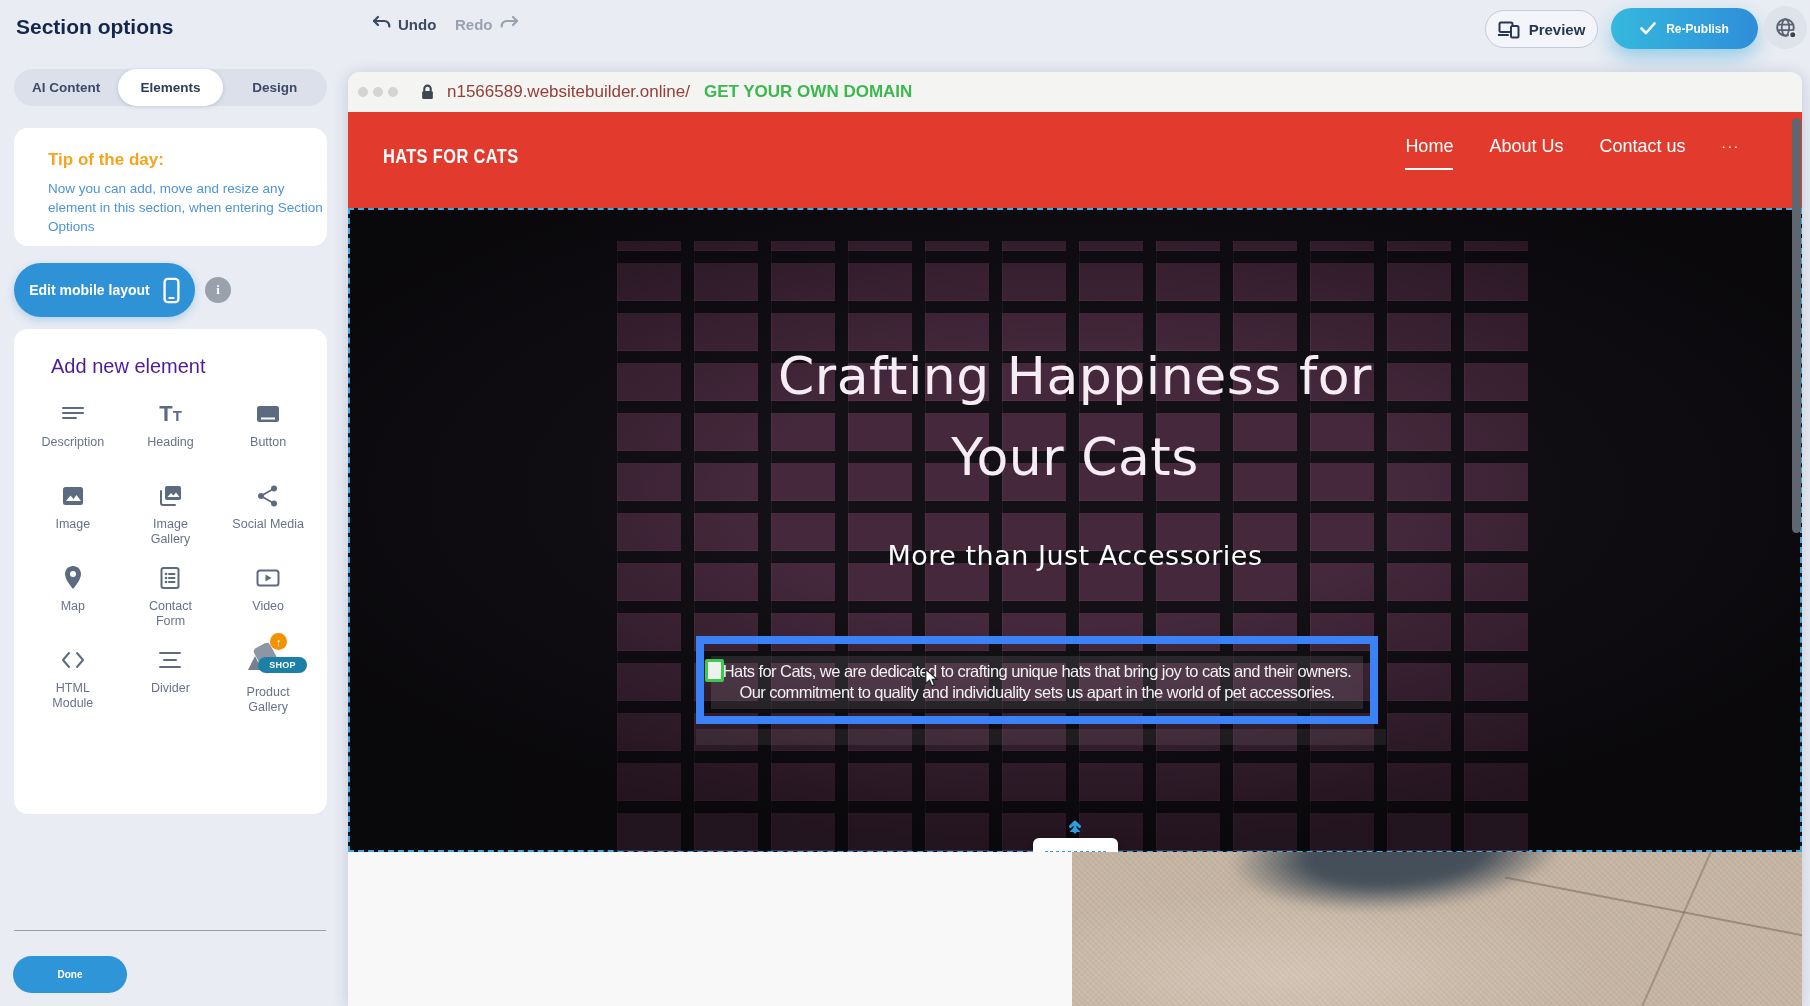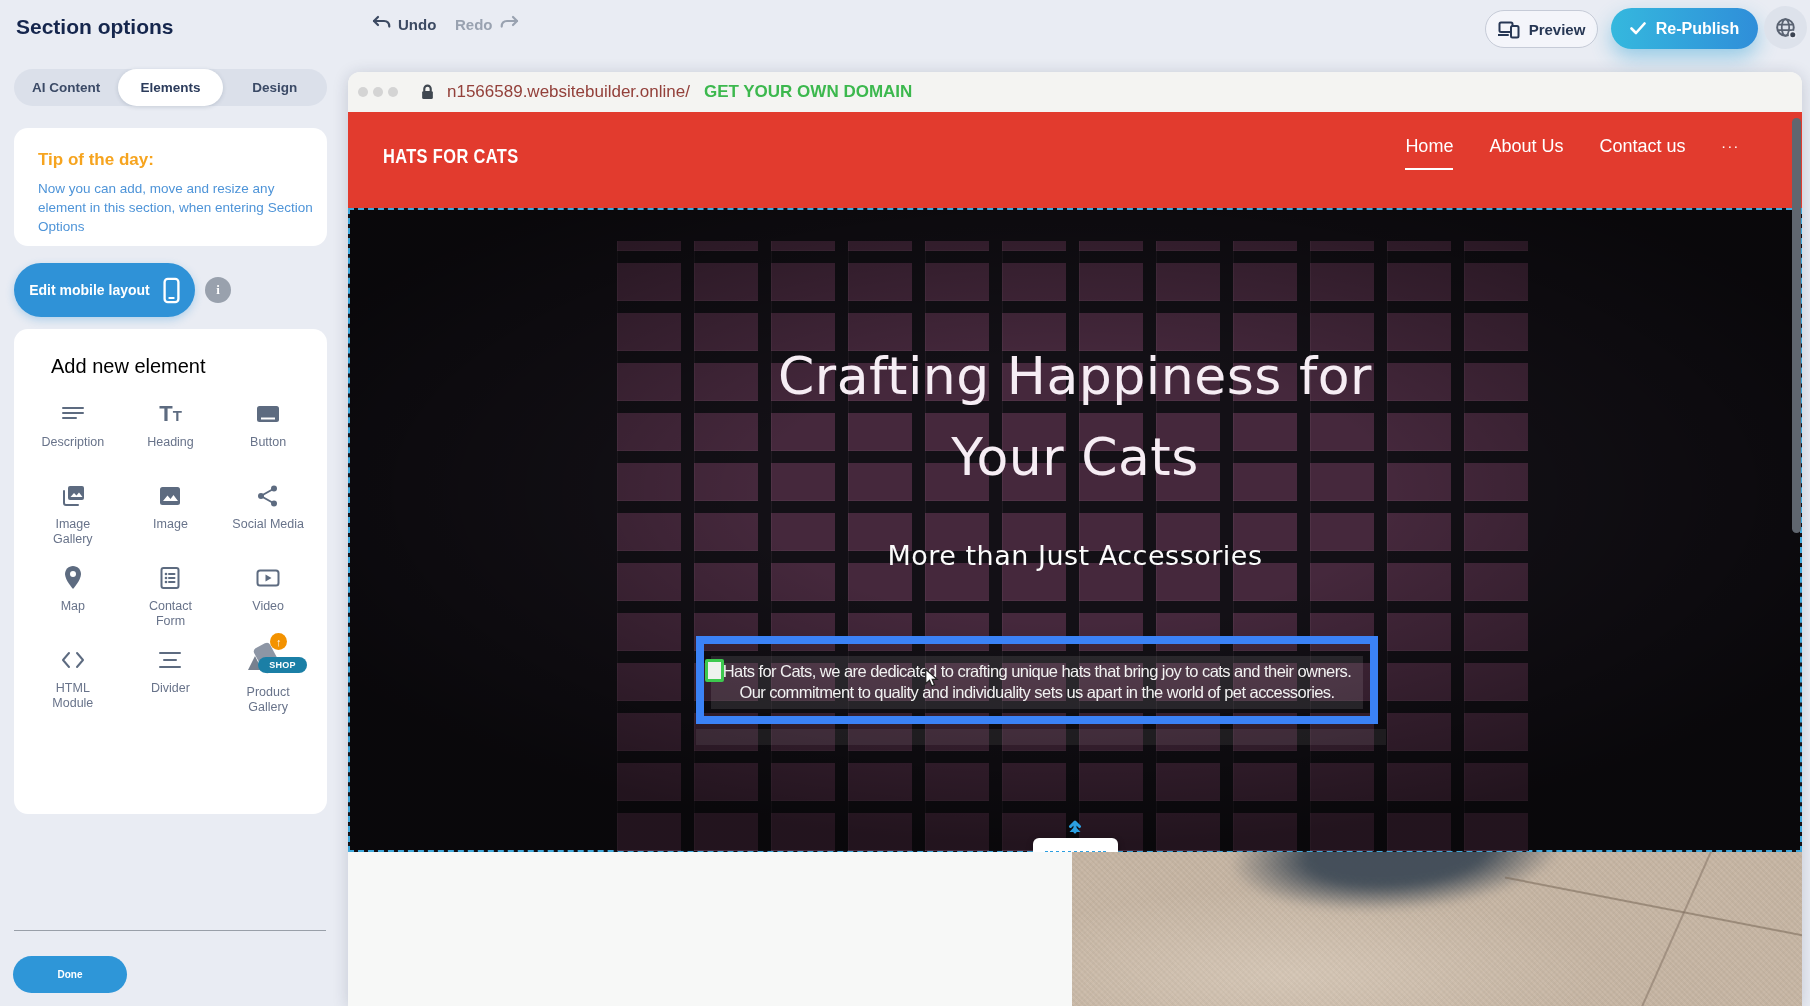--- a/index.html
+++ b/index.html
@@ -20,47 +20,47 @@
   .tool-ic.dim { stroke:#99a2b0; }
 
   .preview-btn { left:1485px; top:10px; width:113px; height:38px; border-radius:19px;
     border:1.5px solid #c6cbd7; background:rgba(253,254,255,.55);
     display:flex; align-items:center; justify-content:center; gap:9px; cursor:pointer; }
   .preview-btn .lbl { font-size:15px; font-weight:bold; color:#273754; }
   .republish-btn { left:1611px; top:8px; width:147px; height:41px; border-radius:21px;
     background:linear-gradient(90deg,#35b8de,#2f8ed9);
     box-shadow:0 9px 20px rgba(52,165,216,.45);
     display:flex; align-items:center; justify-content:center; gap:10px; cursor:pointer; }
-  .republish-btn .lbl { font-size:16px; font-weight:bold; color:#ffffff; }
+  .republish-btn .lbl { font-size:12px; font-weight:bold; color:#ffffff; }
   .globe-btn { left:1764px; top:6px; width:43px; height:43px; border-radius:50%;
     background:#dde2eb; display:flex; align-items:center; justify-content:center; cursor:pointer; }
 
   
   .tabs { left:14px; top:69px; width:313px; height:37px; border-radius:19px; background:#dbe0ea;
     display:flex; align-items:center; }
   .tab { flex:1; text-align:center; font-size:13.5px; font-weight:bold; color:#3b4a66;
     height:100%; display:flex; align-items:center; justify-content:center; cursor:pointer; }
   .tab.active { background:#ffffff; border-radius:19px; box-shadow:0 1px 4px rgba(40,60,90,.18); color:#2c3c5c; }
 
   .tip-card { left:14px; top:128px; width:313px; height:118px; background:#ffffff; border-radius:14px;
-    padding:22px 20px 0 24px; }
+    padding:22px 20px 0 34px; }
   .tip-title { font-size:17px; font-weight:bold; color:#f6a41f; margin-bottom:9px; }
   .tip-body { font-size:13.5px; line-height:19px; color:#4e94d8; width:278px; }
 
   .edit-btn { left:14px; top:263px; width:181px; height:54px; border-radius:27px; background:#2f92d7;
     display:flex; align-items:center; justify-content:center; gap:13px; cursor:pointer;
     box-shadow:0 3px 8px rgba(47,146,215,.3); }
   .edit-btn .lbl { font-size:14px; font-weight:bold; color:#ffffff; }
   .info-btn { left:205px; top:277px; width:26px; height:26px; border-radius:50%; background:#99a1ad;
     color:#ffffff; font-size:13px; font-weight:bold; display:flex; align-items:center; justify-content:center;
     font-family:"Liberation Serif", serif; cursor:pointer; }
 
   .elements-card { left:14px; top:329px; width:313px; height:485px; background:#ffffff; border-radius:14px;
     padding:26px 10px 0 10px; }
-  .add-title { font-size:20px; color:#000000; font-weight:500; margin-left:27px; margin-bottom:18px; }
+  .add-title { font-size:20px; color:#4c1d95; font-weight:500; margin-left:27px; margin-bottom:18px; }
   .el-grid { display:grid; grid-template-columns:repeat(3,1fr); row-gap:4px; }
   .cell { height:78px; display:flex; flex-direction:column; align-items:center; justify-content:flex-start;
     cursor:pointer; padding-top:4px; }
   .el-icon { width:28px; height:28px; flex:none; }
   .el-label { margin-top:7px; font-size:12.5px; line-height:1.18; color:#68738a; text-align:center; white-space:nowrap; }
   .el-label.wrap2 { width:60px; white-space:normal; }
   .ic-stroke { stroke:#5d6b80; fill:none; stroke-width:2; stroke-linecap:round; stroke-linejoin:round; }
   .ic-fill { fill:#5d6b80; }
   .heading-glyph { font-weight:bold; color:#5d6b80; font-size:22px; line-height:28px; }
   .heading-glyph .small { font-size:15px; }
@@ -233,33 +233,33 @@
       <div class="cell">
         <svg class="el-icon" viewBox="0 0 28 28">
           <rect x="3" y="6" width="22" height="16" rx="2.5" class="ic-fill"></rect>
           <path d="M7 18.5 H21" stroke="#ffffff" stroke-width="2"></path>
         </svg>
         <div class="el-label">Button</div>
       </div>
 
       <div class="cell">
         <svg class="el-icon" viewBox="0 0 28 28">
+          <rect x="4" y="5" width="20" height="18" rx="2.5" class="ic-fill"></rect>
+          <path d="M7 19 l4.5-5.5 3 3.5 3-4 4.5 6 z" fill="#ffffff"></path>
+        </svg>
+        <div class="el-label">Image</div>
+      </div>
+
+      <div class="cell">
+        <svg class="el-icon" viewBox="0 0 28 28">
           <path class="ic-stroke" d="M5 9 V21 a2 2 0 0 0 2 2 H19" stroke-width="2.4"></path>
           <rect x="9" y="4" width="16" height="14" rx="2" class="ic-fill"></rect>
           <path d="M11.5 15 l3.5-4 2.5 2.5 2.5-3 3.5 4.5 z" fill="#ffffff"></path>
         </svg>
         <div class="el-label wrap2">Image Gallery</div>
-      </div>
-
-      <div class="cell">
-        <svg class="el-icon" viewBox="0 0 28 28">
-          <rect x="4" y="5" width="20" height="18" rx="2.5" class="ic-fill"></rect>
-          <path d="M7 19 l4.5-5.5 3 3.5 3-4 4.5 6 z" fill="#ffffff"></path>
-        </svg>
-        <div class="el-label">Image</div>
       </div>
 
 
       <div class="cell">
         <svg class="el-icon" viewBox="0 0 28 28">
           <circle cx="7" cy="14" r="3" class="ic-fill"></circle>
           <circle cx="20" cy="6.5" r="3" class="ic-fill"></circle>
           <circle cx="20" cy="21.5" r="3" class="ic-fill"></circle>
           <path class="ic-stroke" d="M9.5 12.5 L17.5 8 M9.5 15.5 L17.5 20" stroke-width="2.2"></path>
         </svg>

